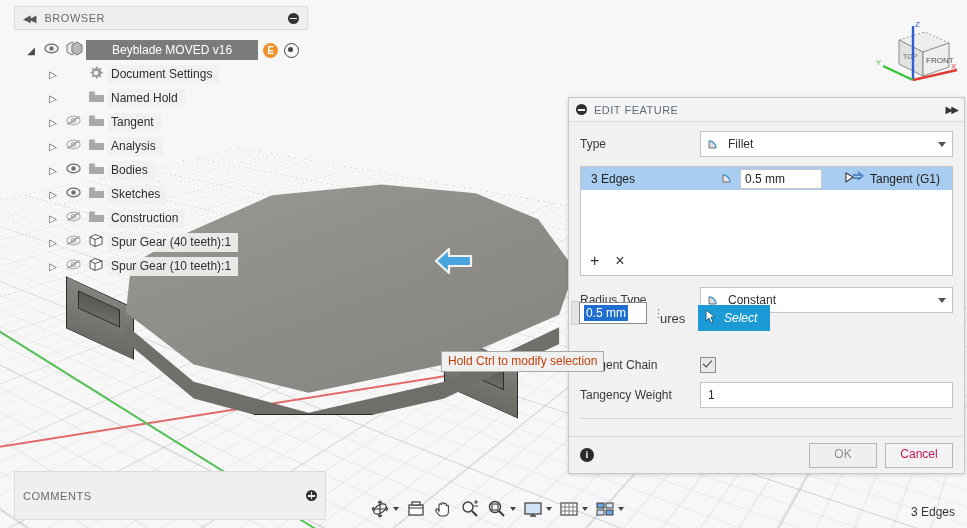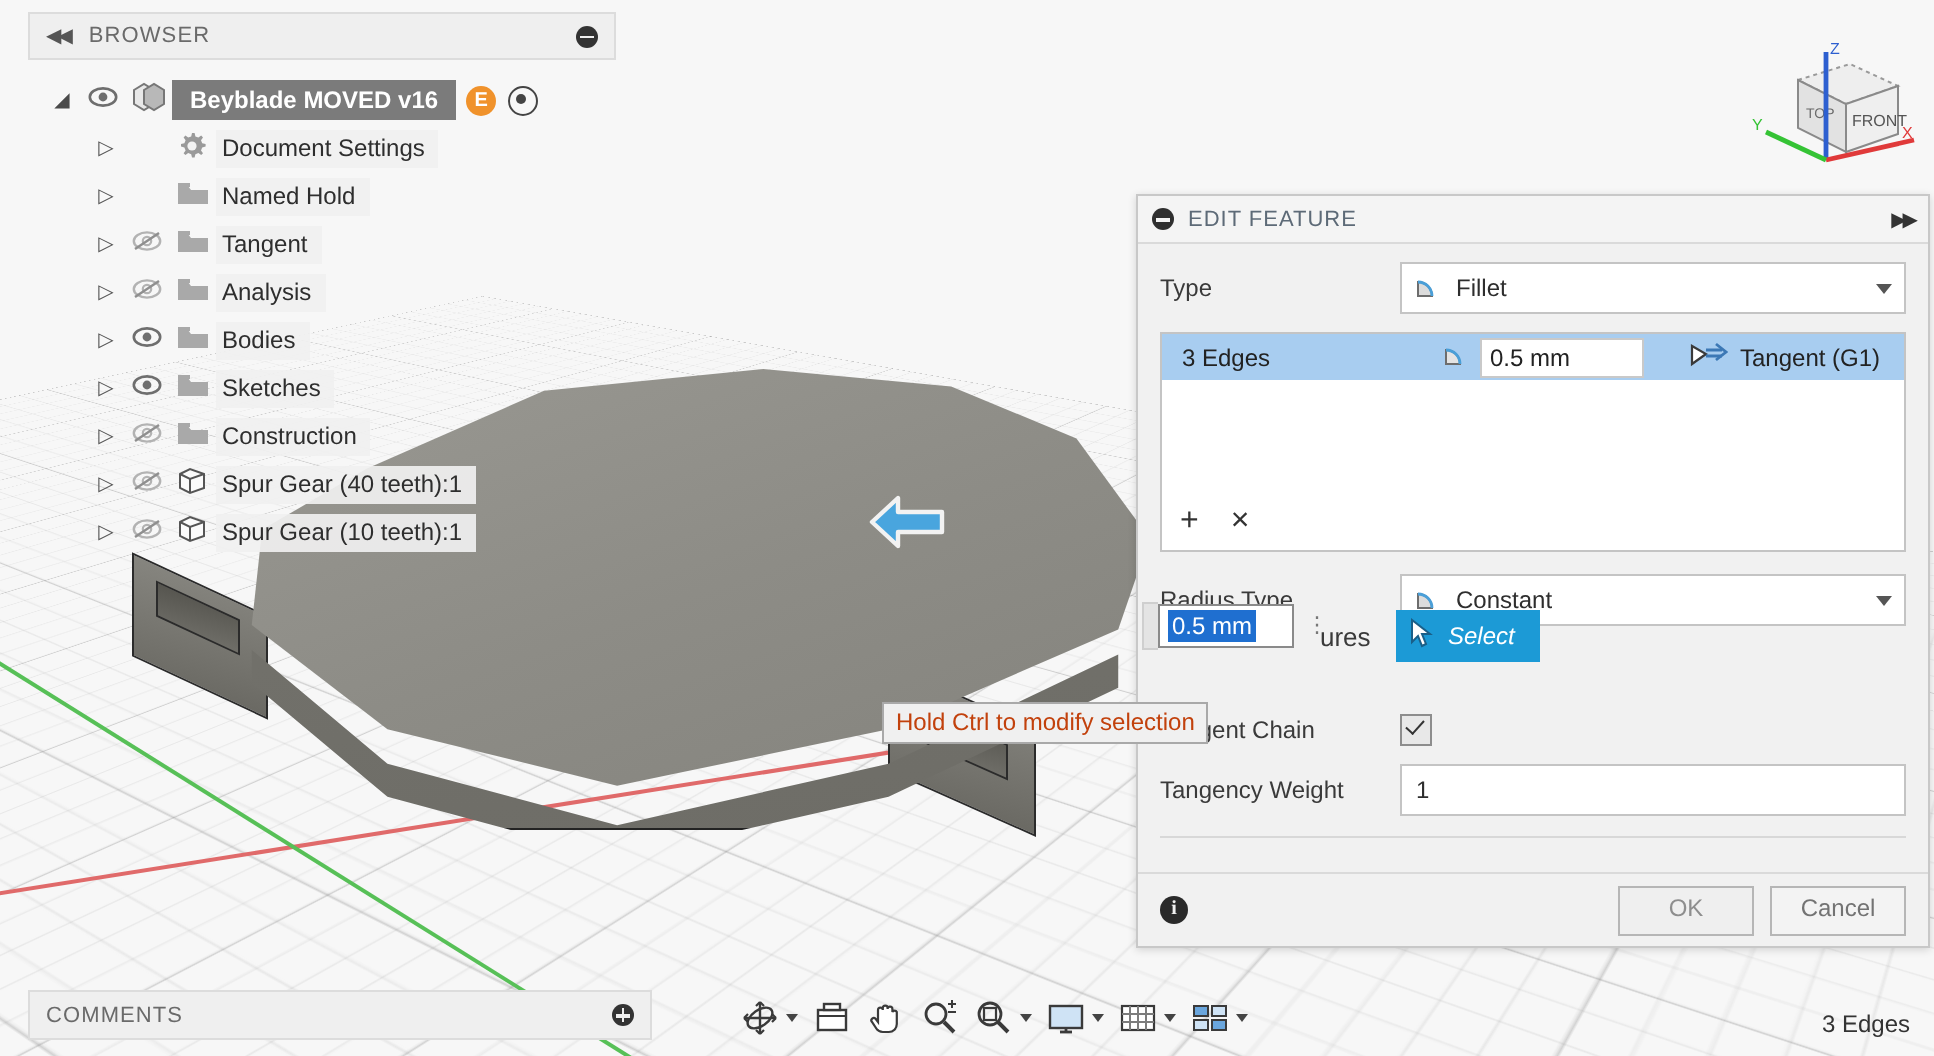--- a/index.html
+++ b/index.html
@@ -148,22 +148,22 @@
   .tree-row .node-label {
     background: rgba(240,240,240,.92);
     padding: 2px 7px 3px 3px;
     white-space: nowrap;
     color: #2e2e2e;
   }
   .tree-row.root { margin-left: 8px; }
   .tree-row.root .node-label {
     background: #7b7b7b;
     color: #fff;
-    font-weight: bold;
-    padding: 3px 9px;
+    font-weight: normal;
+    padding: 3px 26px;
   }
   .tree-row.root .twisty { color: #4a4a4a; }
   .tree-row.child { margin-left: 30px; }
   .badge-e {
     width: 15px; height: 15px;
     border-radius: 50%;
     background: #f0922b;
     color: #fff;
     font-size: 10px;
     font-weight: bold;
@@ -350,21 +350,21 @@
     text-align: center;
     line-height: 14px;
     font-family: "Liberation Serif", serif;
   }
   .dlg-footer .spacer { flex: 1; }
   .btn {
     min-width: 66px;
     height: 23px;
     border: 1px solid #b6b6b6;
     background: #f3f3f3;
-    color: #737373;
+    color: #be185d;
     font-size: 12px;
     text-align: center;
     line-height: 21px;
     margin-left: 8px;
   }
   .btn.disabled { color: #8e8e8e; background: #efefef; }
 
   
   #floating-radius {
     position: absolute;
@@ -429,21 +429,21 @@
   
   #comments-bar {
     position: absolute;
     left: 14px; bottom: 8px;
     width: 294px;
     height: 23px;
     background: #efefef;
     border: 1px solid #dcdcdc;
     display: flex;
     align-items: center;
-    padding: 0 8px;
+    padding: 12px 8px;
     color: #6a6a6a;
     font-size: 11px;
     letter-spacing: .55px;
   }
   #comments-bar .label { flex: 1; }
   #comments-bar .plus-btn {
     width: 11px; height: 11px;
     border-radius: 50%;
     background: #333;
     position: relative;

